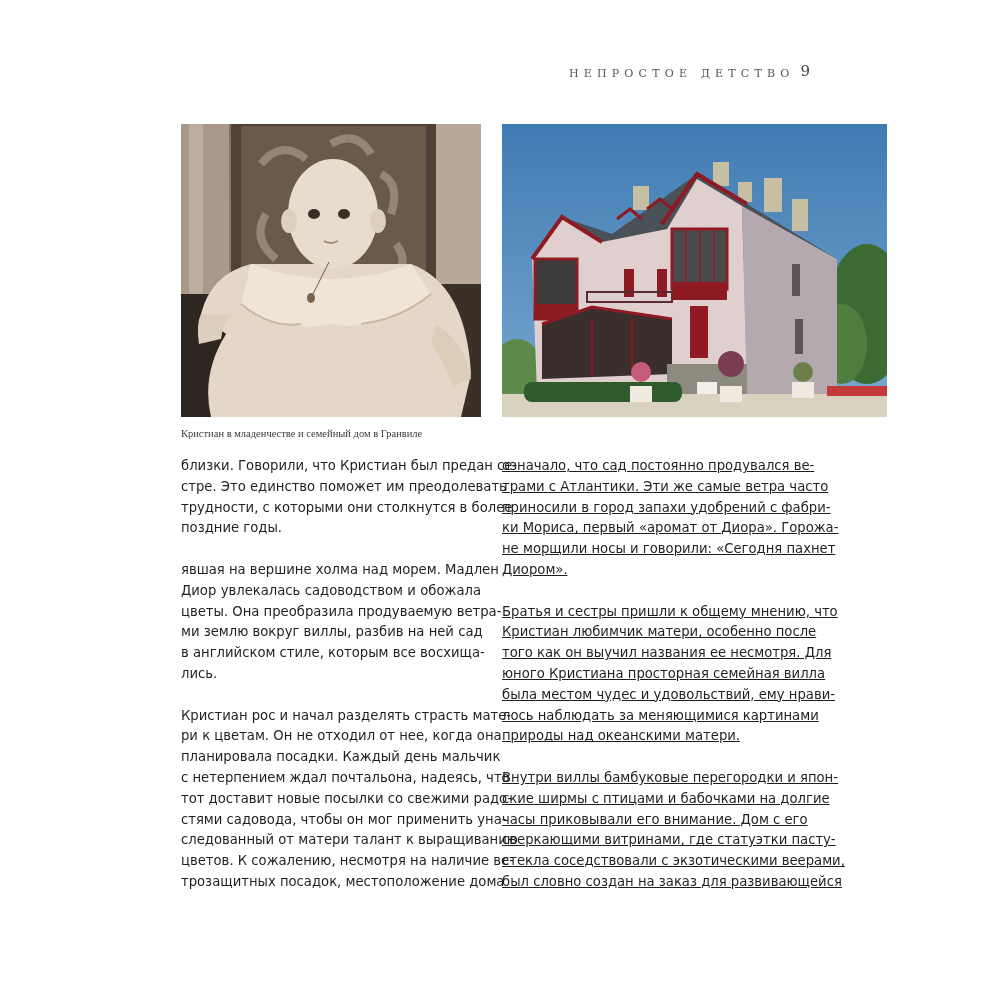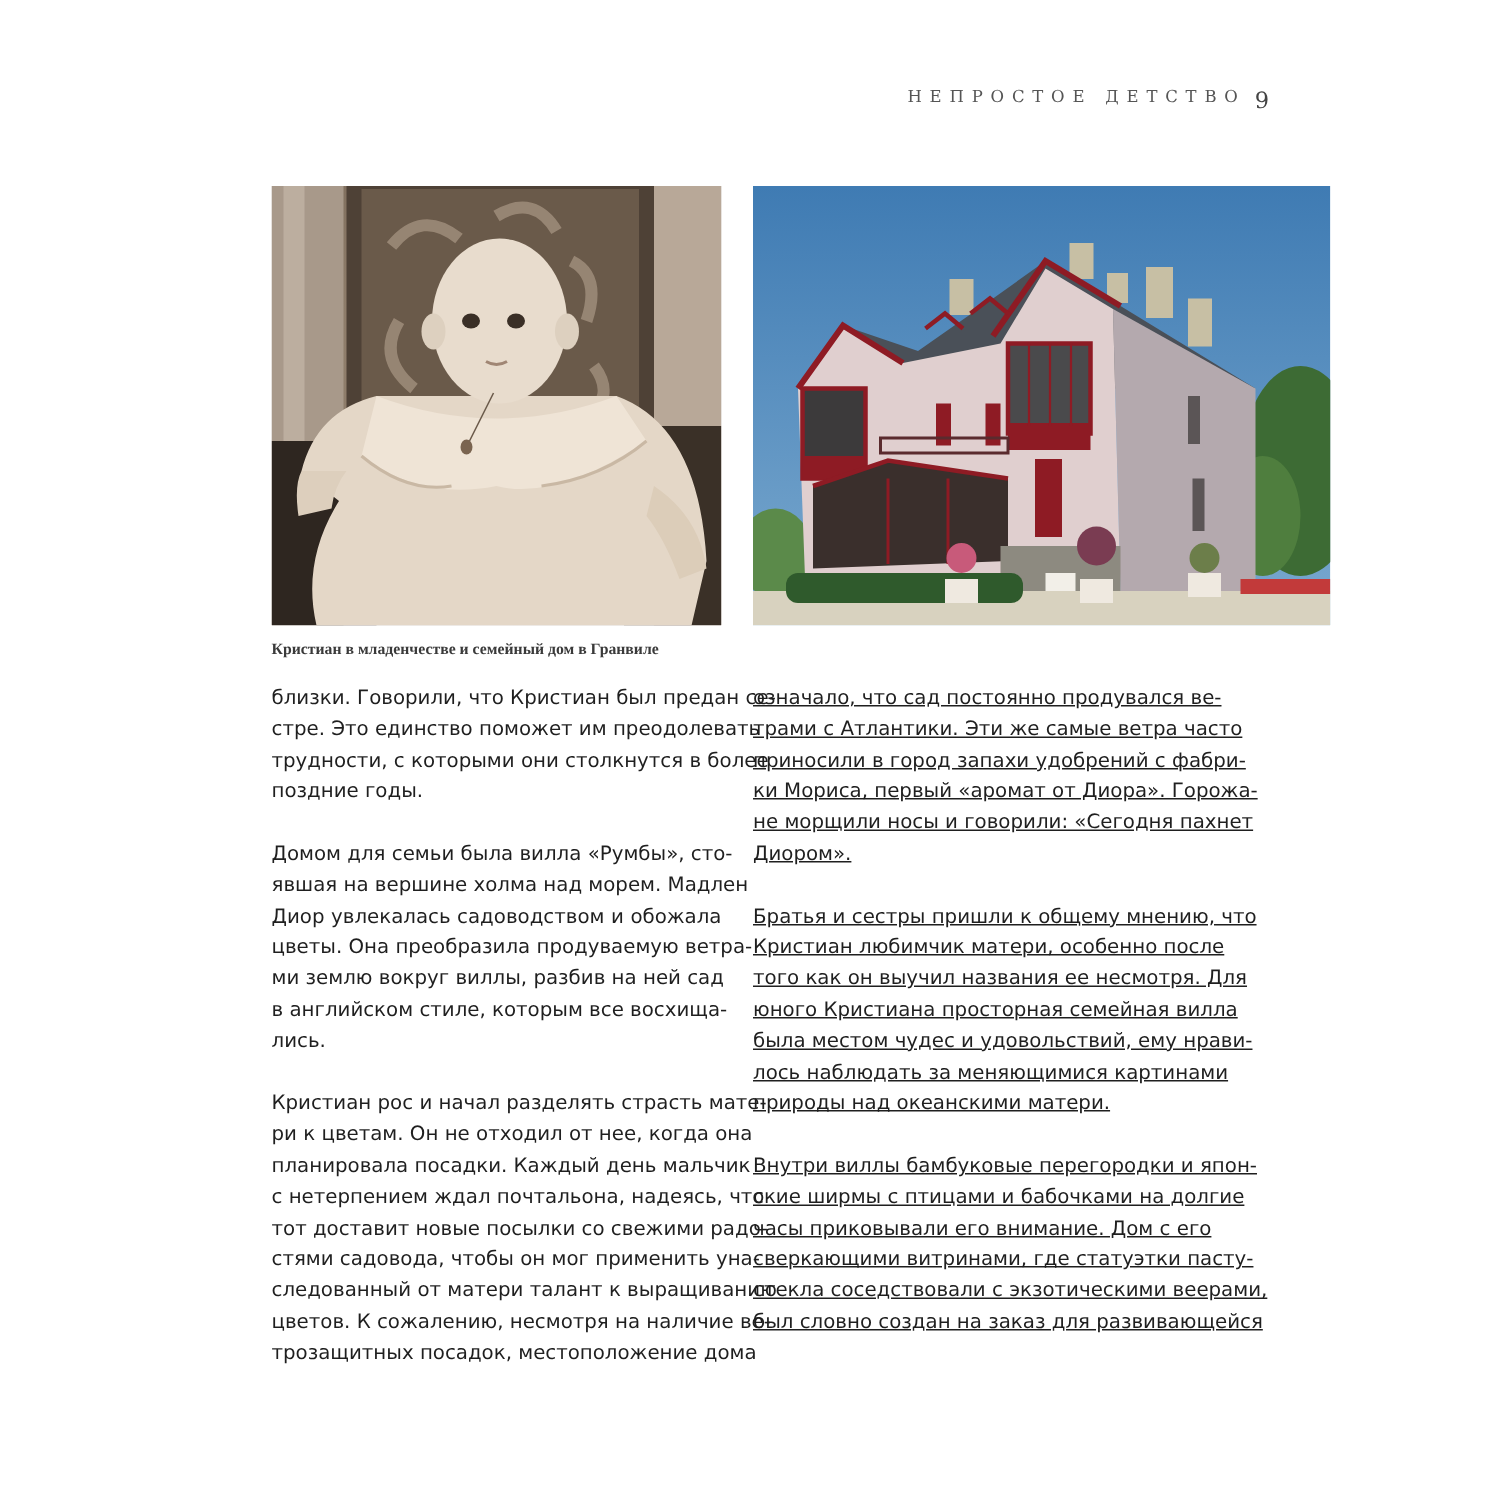--- a/index.html
+++ b/index.html
@@ -1,34 +1,33 @@
 <!DOCTYPE html>
 <html><head>
 <meta charset="utf-8">
 <style>
   html, body { margin: 0; padding: 0; background: #ffffff; }
   body { width: 1000px; height: 1000px; position: relative; overflow: hidden; }
   .running-head {
-    position: absolute; top: 58px; left: 584px; width: 262px; height: 22px;
+    position: absolute; top: 58px; left: 548px; width: 262px; height: 22px;
     font-family: "DejaVu Serif", "Liberation Serif", serif; color: #555;
-    display: flex; align-items: flex-start; justify-content: flex-end;
+    display: flex; align-items: flex-end; justify-content: flex-end;
   }
   .running-head .title { font-size: 11px; letter-spacing: 5.2px; text-transform: uppercase; margin-right: 6px; }
   .running-head .page-no { font-size: 15px; color: #444; }
 
   .photo { position: absolute; top: 124px; height: 293px; overflow: hidden; }
   .photo svg { display: block; width: 100%; height: 100%; }
   #photo-baby { left: 181px; width: 300px; }
   #photo-house { left: 502px; width: 385px; }
 
   .caption {
     position: absolute; top: 428px; left: 181px; width: 320px;
     font-family: "Liberation Serif", "DejaVu Serif", serif; font-size: 10.5px; color: #3a3a3a;
     white-space: nowrap;
-    font-weight: bold;
   }
 
   .column { position: absolute; top: 456px; width: 300px;
     font-family: "DejaVu Sans", "Liberation Sans", sans-serif; font-size: 13.2px; color: #1f1f1f; }
   #col-left { left: 181px; }
   #col-right { left: 502px; text-decoration: underline; }
   .line { height: 20.8px; line-height: 20.8px; white-space: nowrap;
     text-align: justify; text-align-last: justify; overflow: visible; }
   .line.last { text-align-last: left; }
   .gap { height: 20.8px; }
@@ -162,21 +161,20 @@
 
 <div class="column" id="col-left">
   <div>
     <div class="line">близки. Говорили, что Кристиан был предан се-</div>
     <div class="line">стре. Это единство поможет им преодолевать</div>
     <div class="line">трудности, с которыми они столкнутся в более</div>
     <div class="line last">поздние годы.</div>
   </div>
   <div class="gap"></div>
   <div>
-    <div class="line">Домом для семьи была вилла «Румбы», сто-</div>
     <div class="line">явшая на вершине холма над морем. Мадлен</div>
     <div class="line">Диор увлекалась садоводством и обожала</div>
     <div class="line">цветы. Она преобразила продуваемую ветра-</div>
     <div class="line">ми землю вокруг виллы, разбив на ней сад</div>
     <div class="line">в английском стиле, которым все восхища-</div>
     <div class="line last">лись.</div>
   </div>
   <div class="gap"></div>
   <div>
     <div class="line">Кристиан рос и начал разделять страсть мате-</div>

